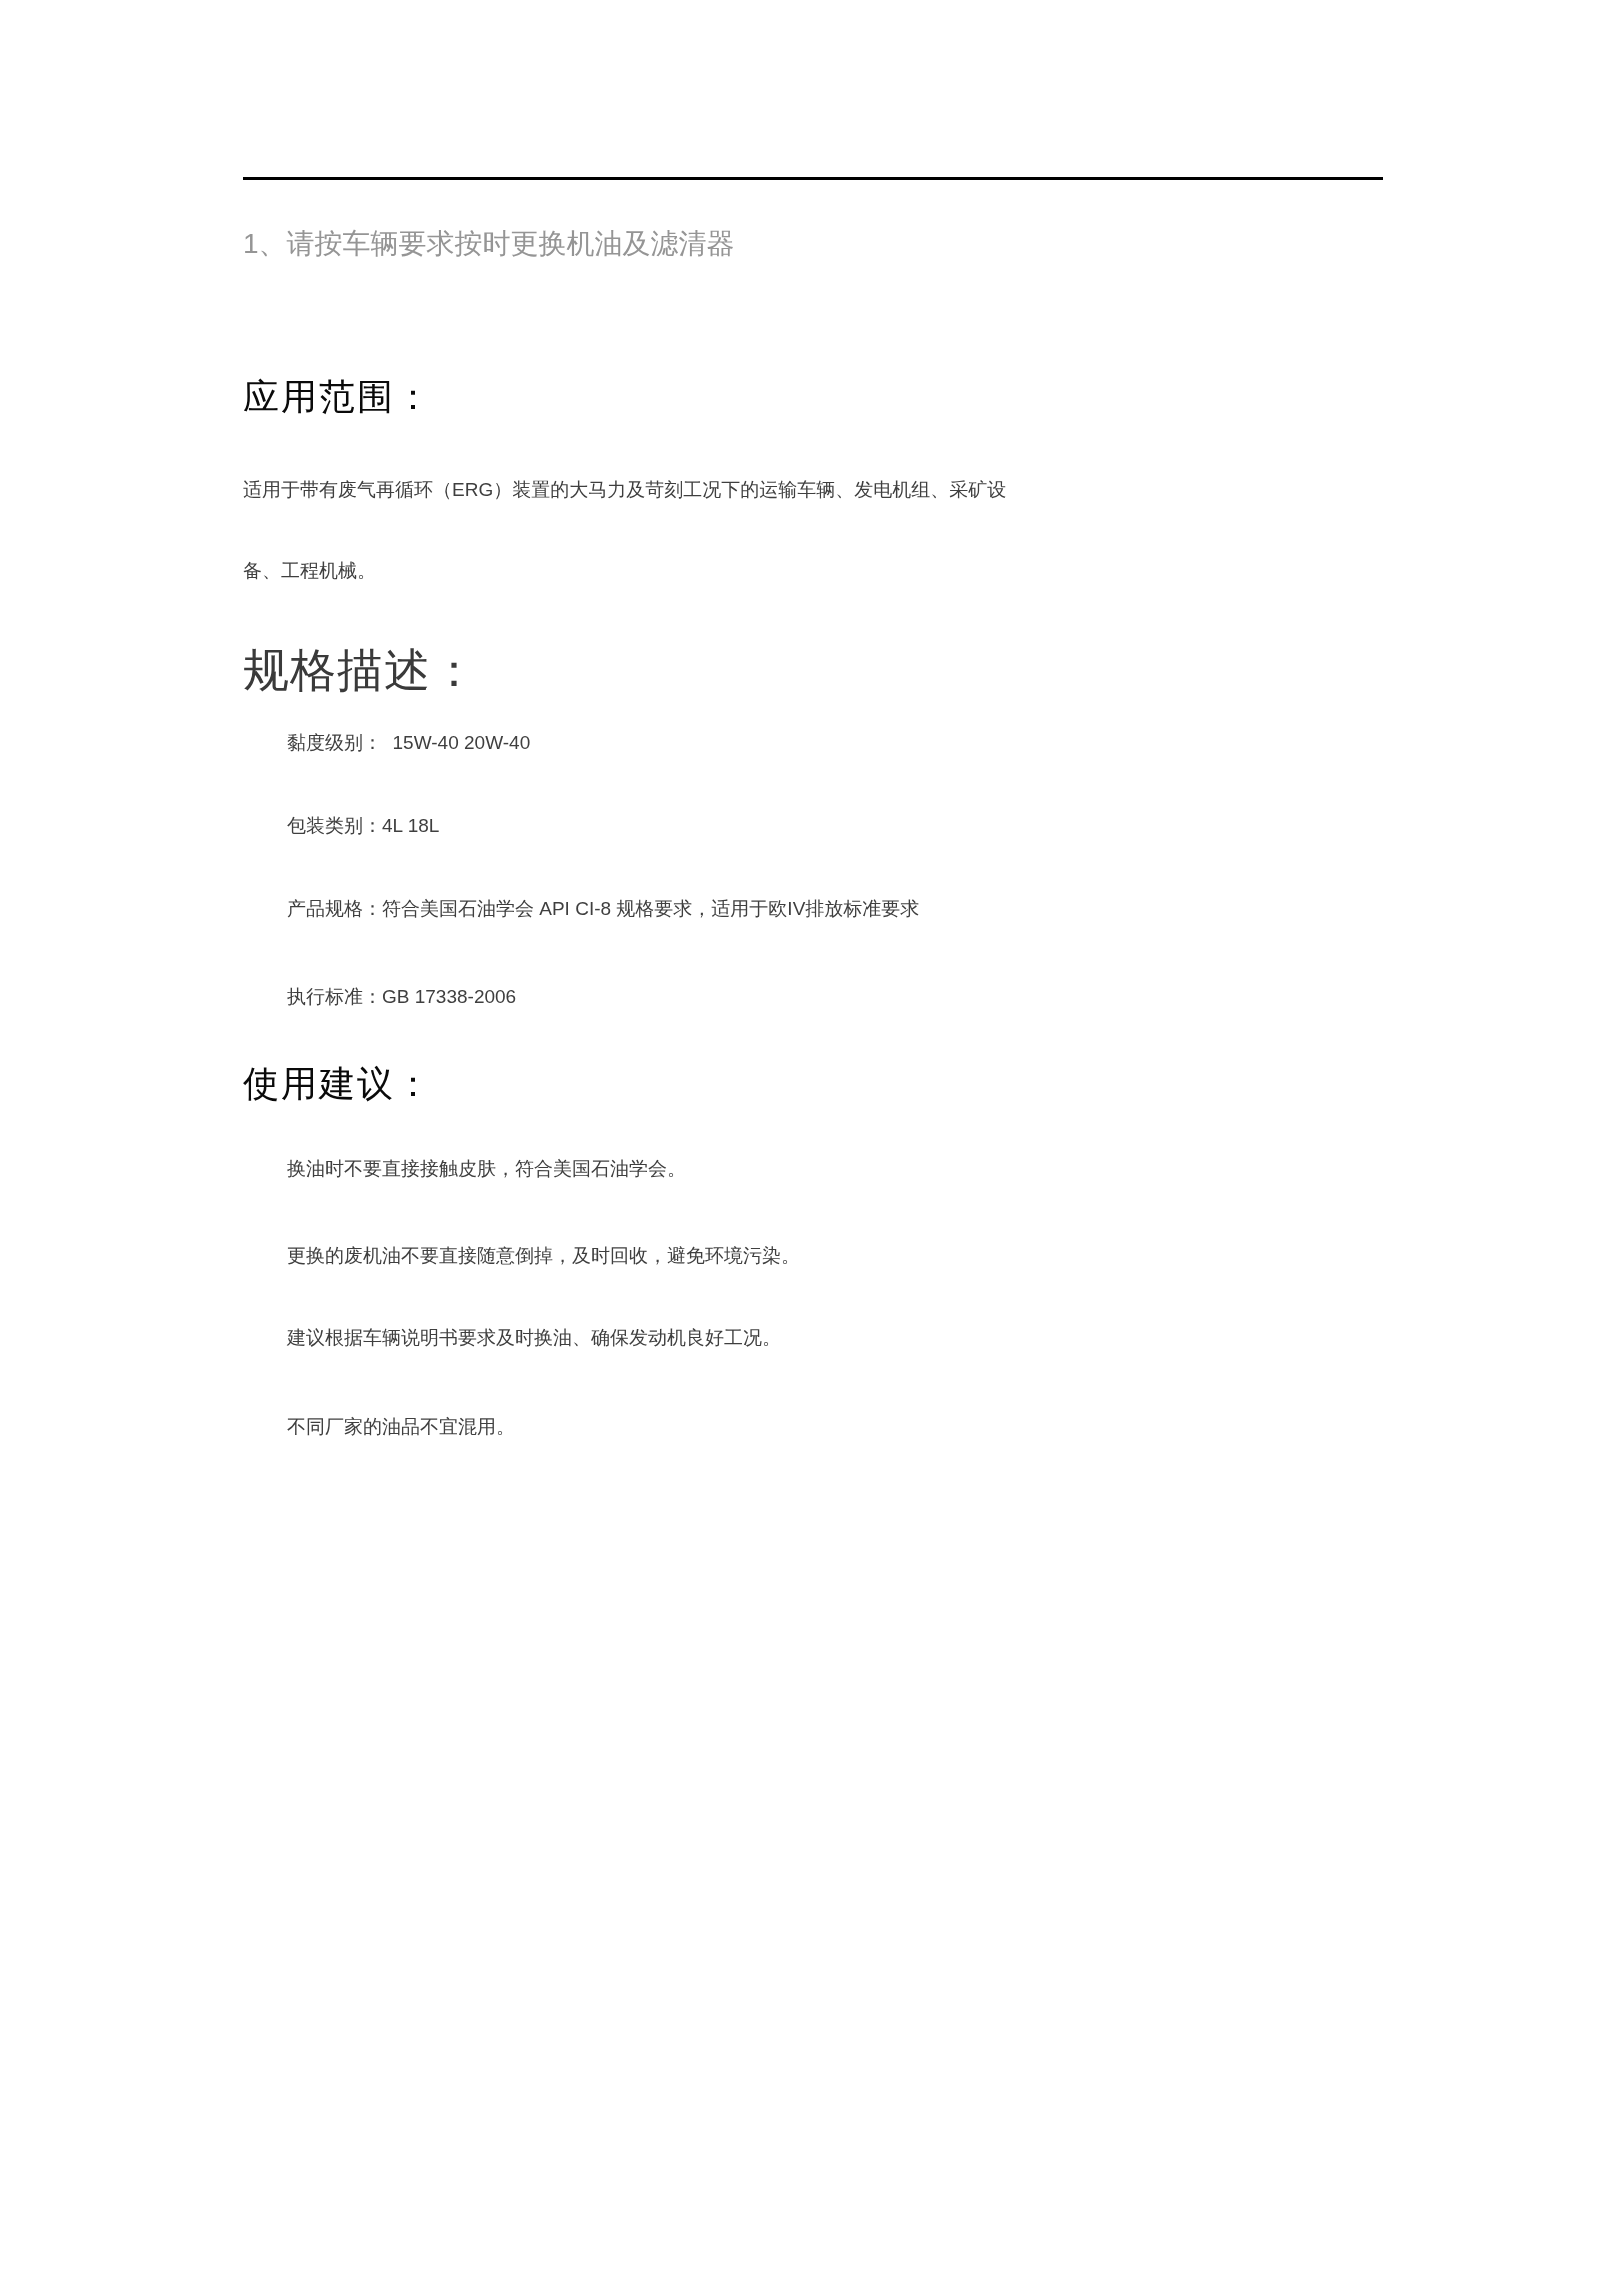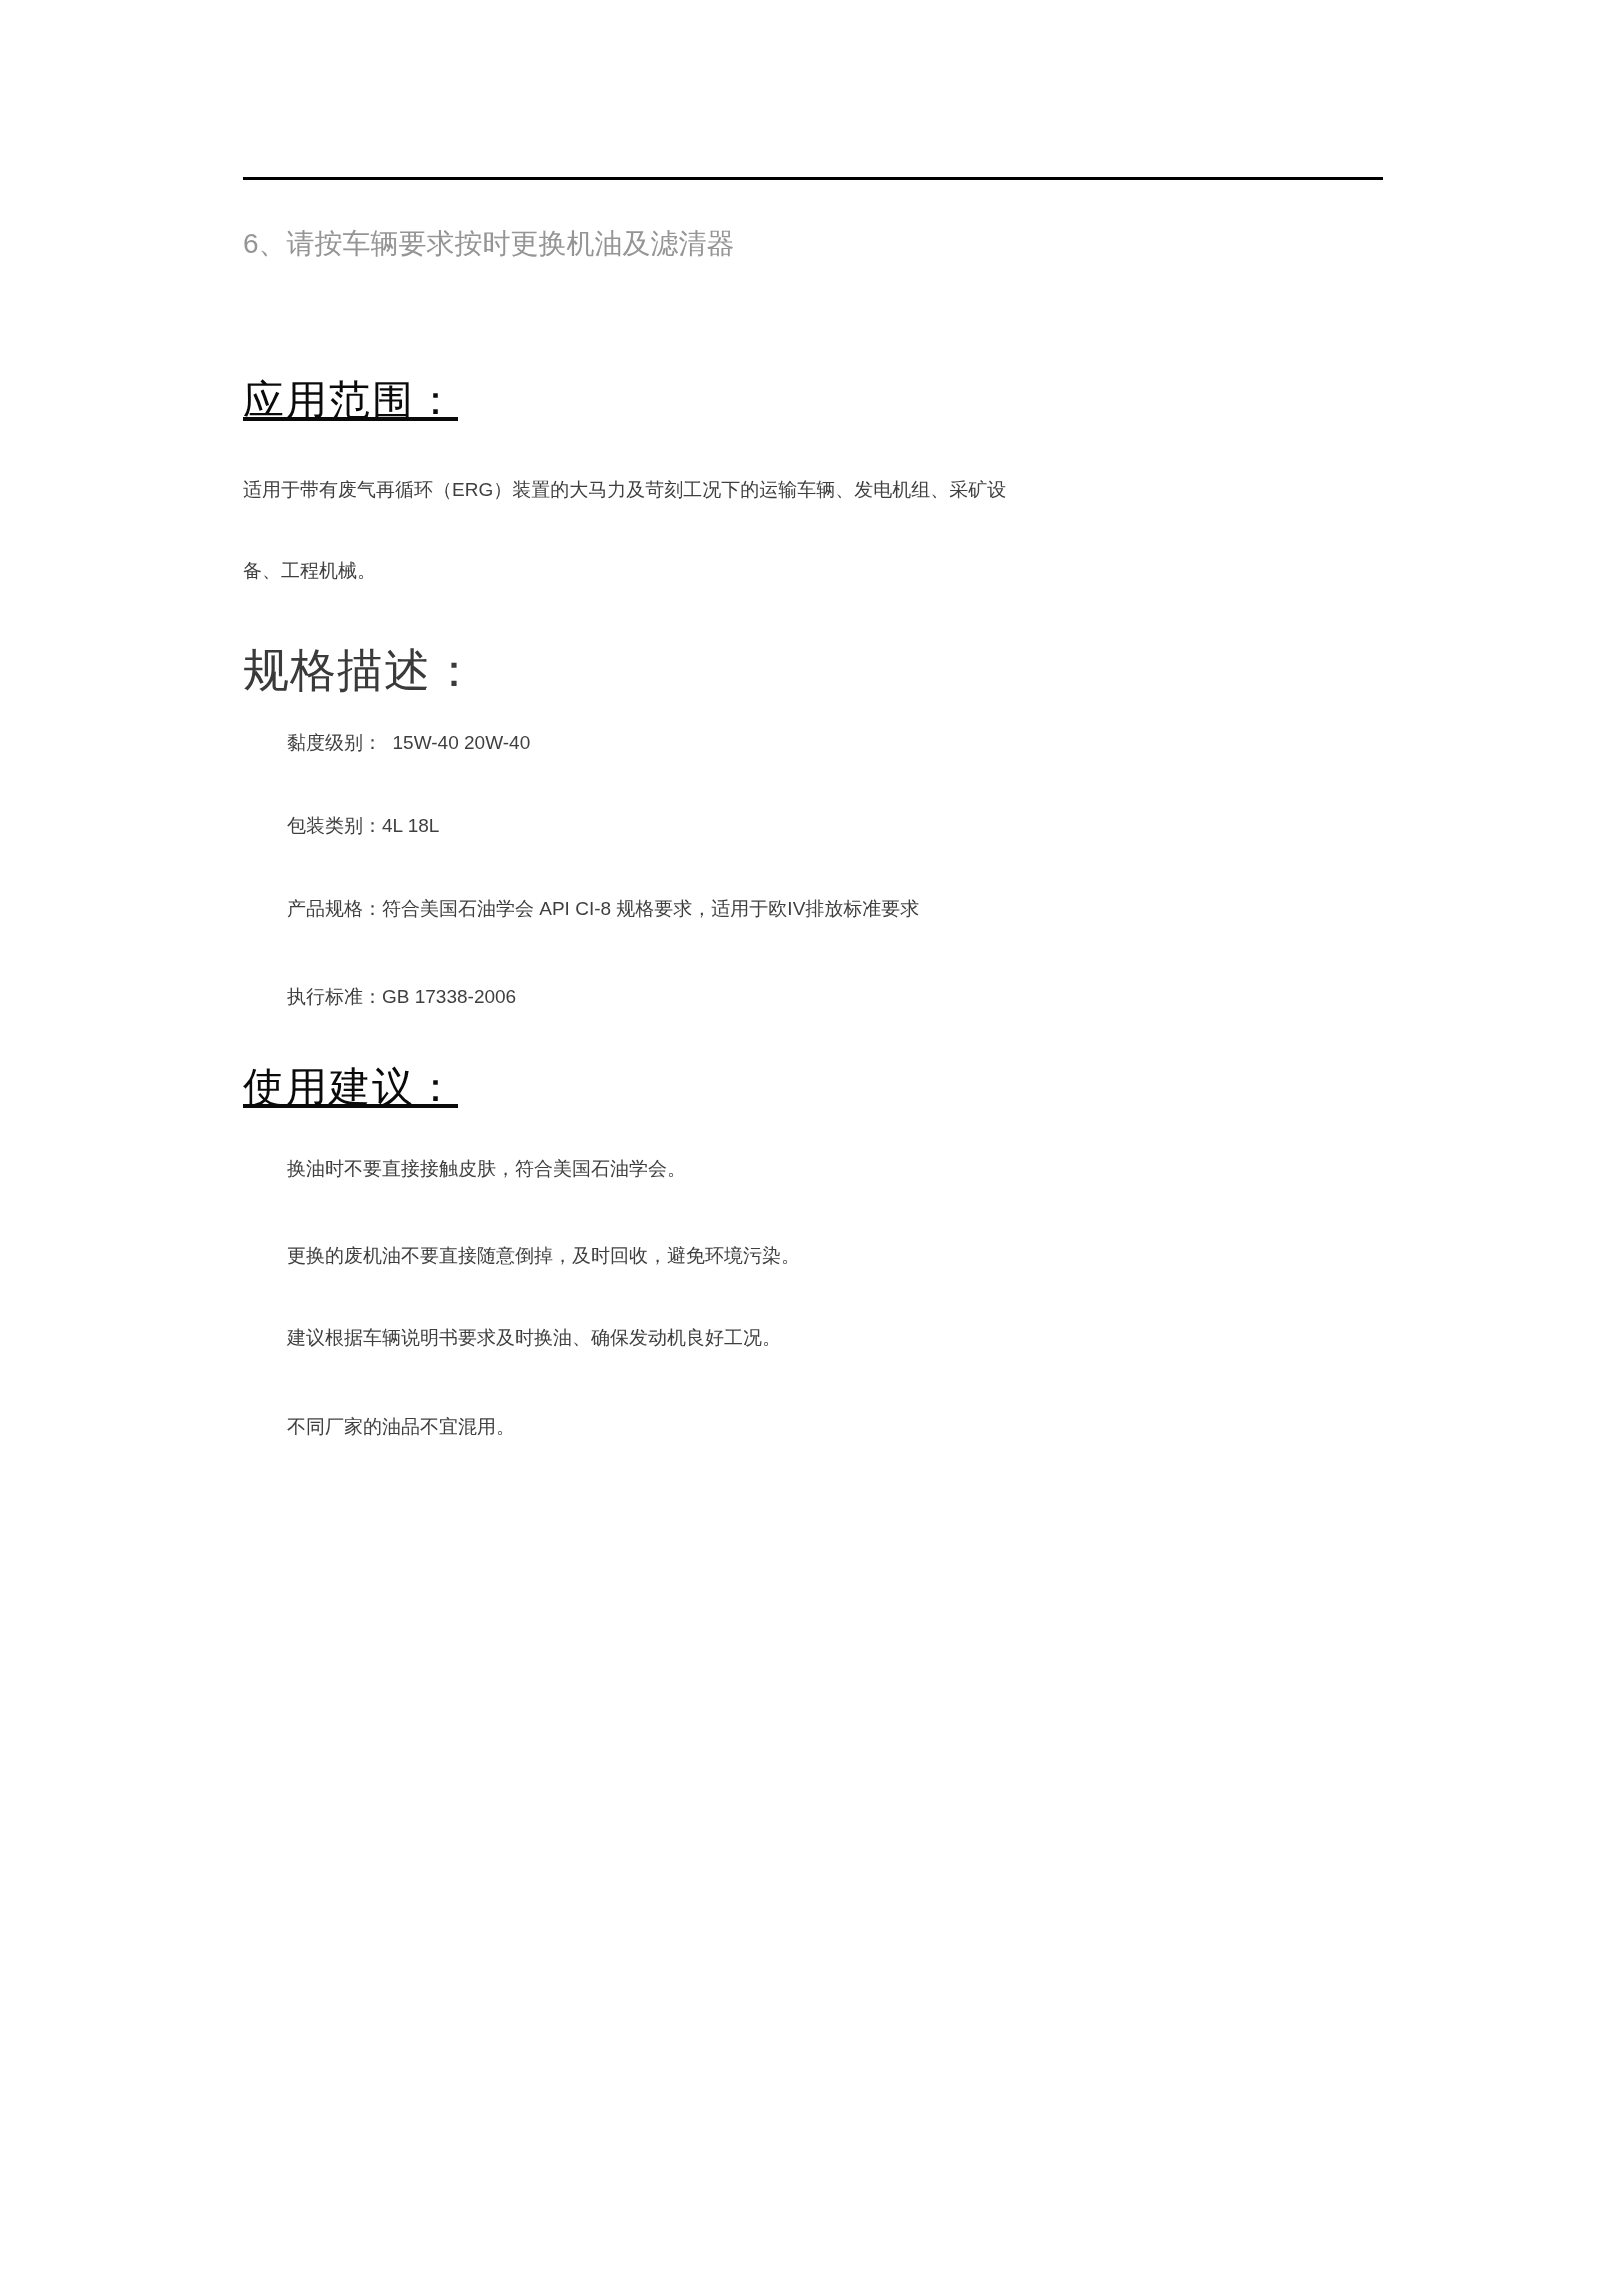--- a/index.html
+++ b/index.html
@@ -34,41 +34,40 @@
   .note {
     font-size: 28px;
     color: #959595;
   }
   .body-text {
     font-size: 19px;
     color: #3f3f3f;
   }
   .h-serif {
     font-family: "Liberation Serif", "DejaVu Serif", serif;
-    font-size: 41px;
+    font-size: 36px;
     font-weight: 400;
     color: #0a0a0a;
     letter-spacing: 2px;
-    text-decoration: underline;
   }
   .h-sans {
     font-size: 46px;
     font-weight: 500;
     color: #3a3a3a;
     letter-spacing: 1px;
   }
 </style>
 </head>
 <body>
 
 <div class="page">
 
   <div class="rule"></div>
 
-  <div class="line note" style="top:228px">6、请按车辆要求按时更换机油及滤清器</div>
+  <div class="line note" style="top:228px">1、请按车辆要求按时更换机油及滤清器</div>
 
 
   <div class="line h-serif" style="top:377px">应用范围：</div>
 
   <div class="line body-text" style="top:479px">适用于带有废气再循环（ERG）装置的大马力及苛刻工况下的运输车辆、发电机组、采矿设</div>
 
   <div class="line body-text" style="top:560px">备、工程机械。</div>
 
   <div class="line h-sans" style="top:644px">规格描述：</div>
 

